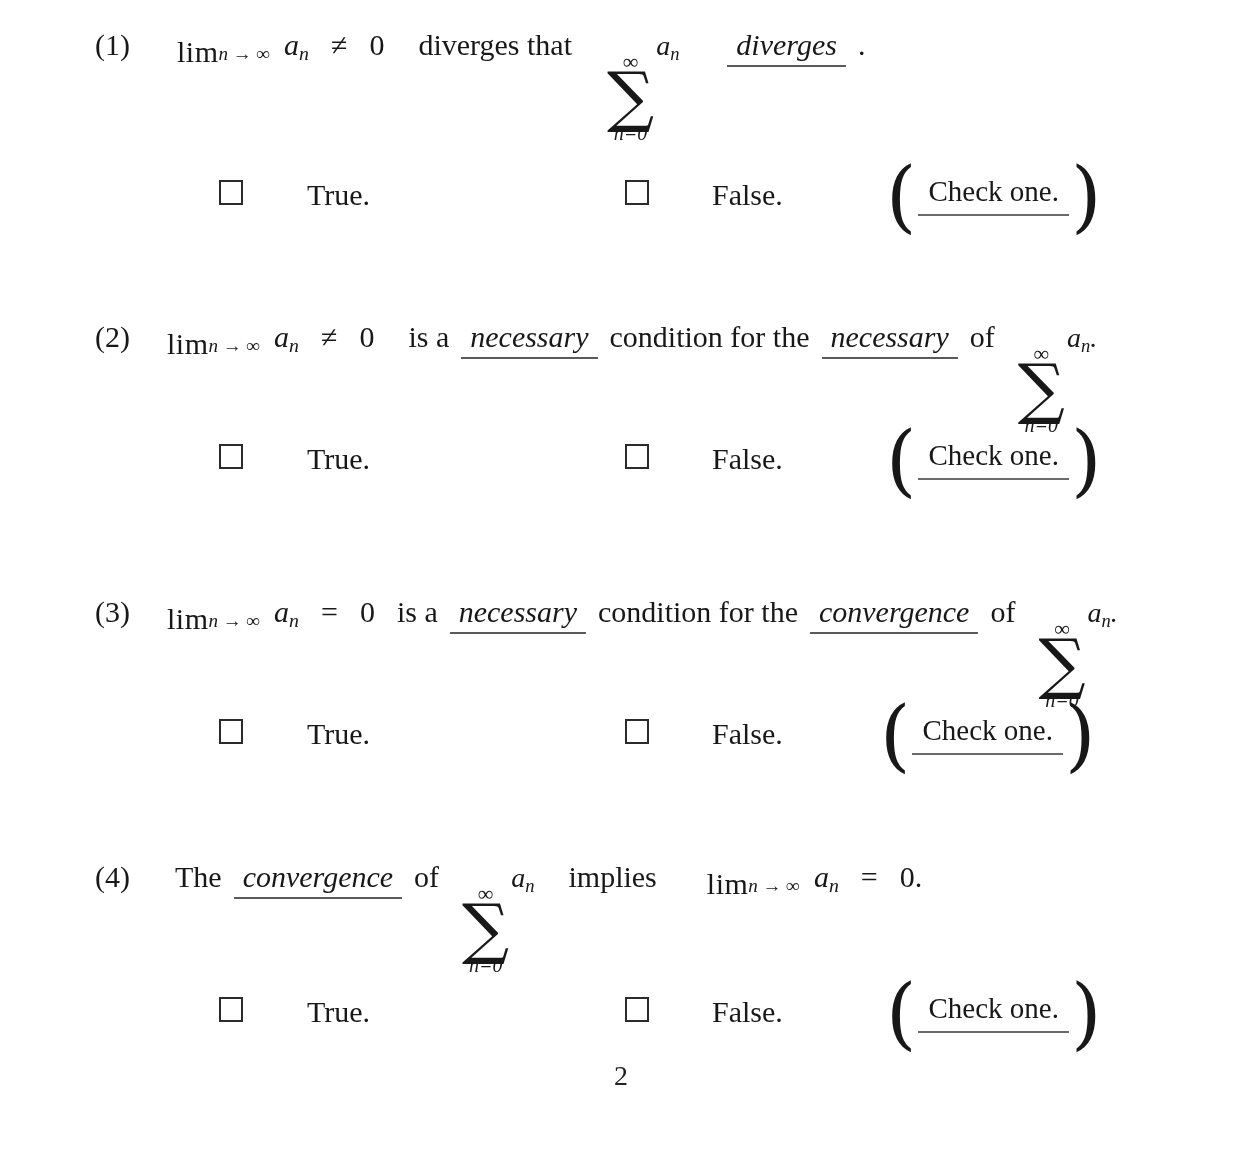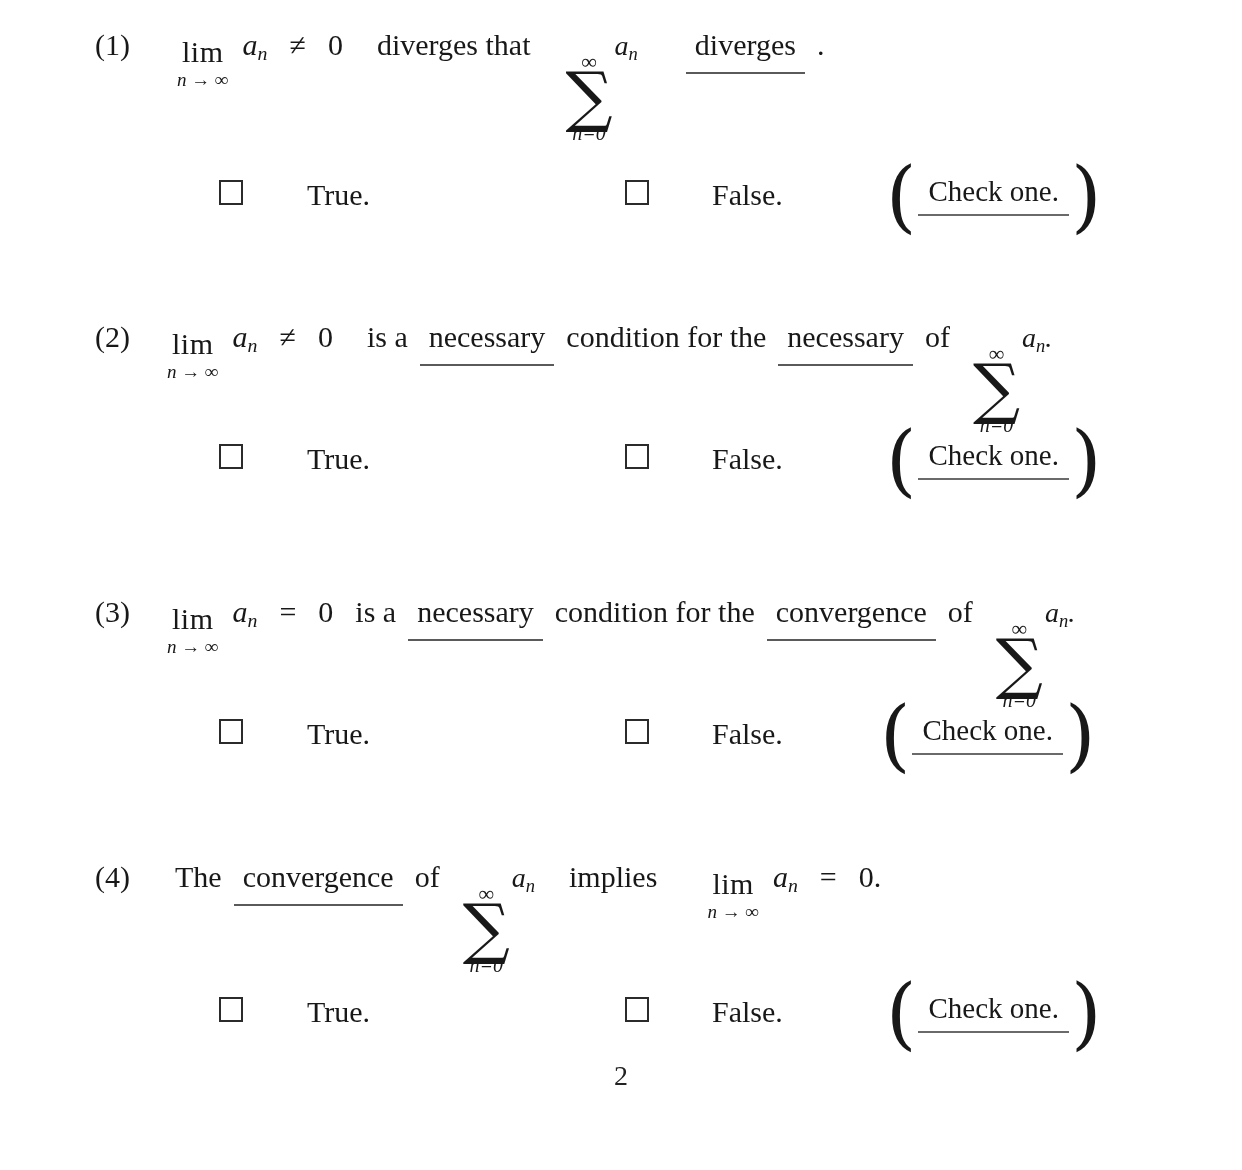--- a/index.html
+++ b/index.html
@@ -52,29 +52,29 @@
 
   .gap-sm { display:inline-block; width: 12px; }
   .gap-md { display:inline-block; width: 22px; }
   .gap-lg { display:inline-block; width: 34px; }
   .gap-xl { display:inline-block; width: 48px; }
 
   
   .blank {
     display: inline-block;
     border-bottom: 2px solid #5a5a5a;
-    padding: 0 9px 12px 9px;
-    font-size: 30px;
-    line-height: 1;
+    padding: 0 9px 5px 9px;
+    font-size: 30px;
+    line-height: 1;
+    font-style: italic;
   }
 
   
   .limop {
     display: inline-flex;
-    flex-direction: column;
     align-items: center;
     vertical-align: baseline;
     position: relative;
     top: 7px;
     margin: 0 2px;
   }
   .limop .lim-main {
     font-size: 30px;
     line-height: 1;
     letter-spacing: 0.5px;

